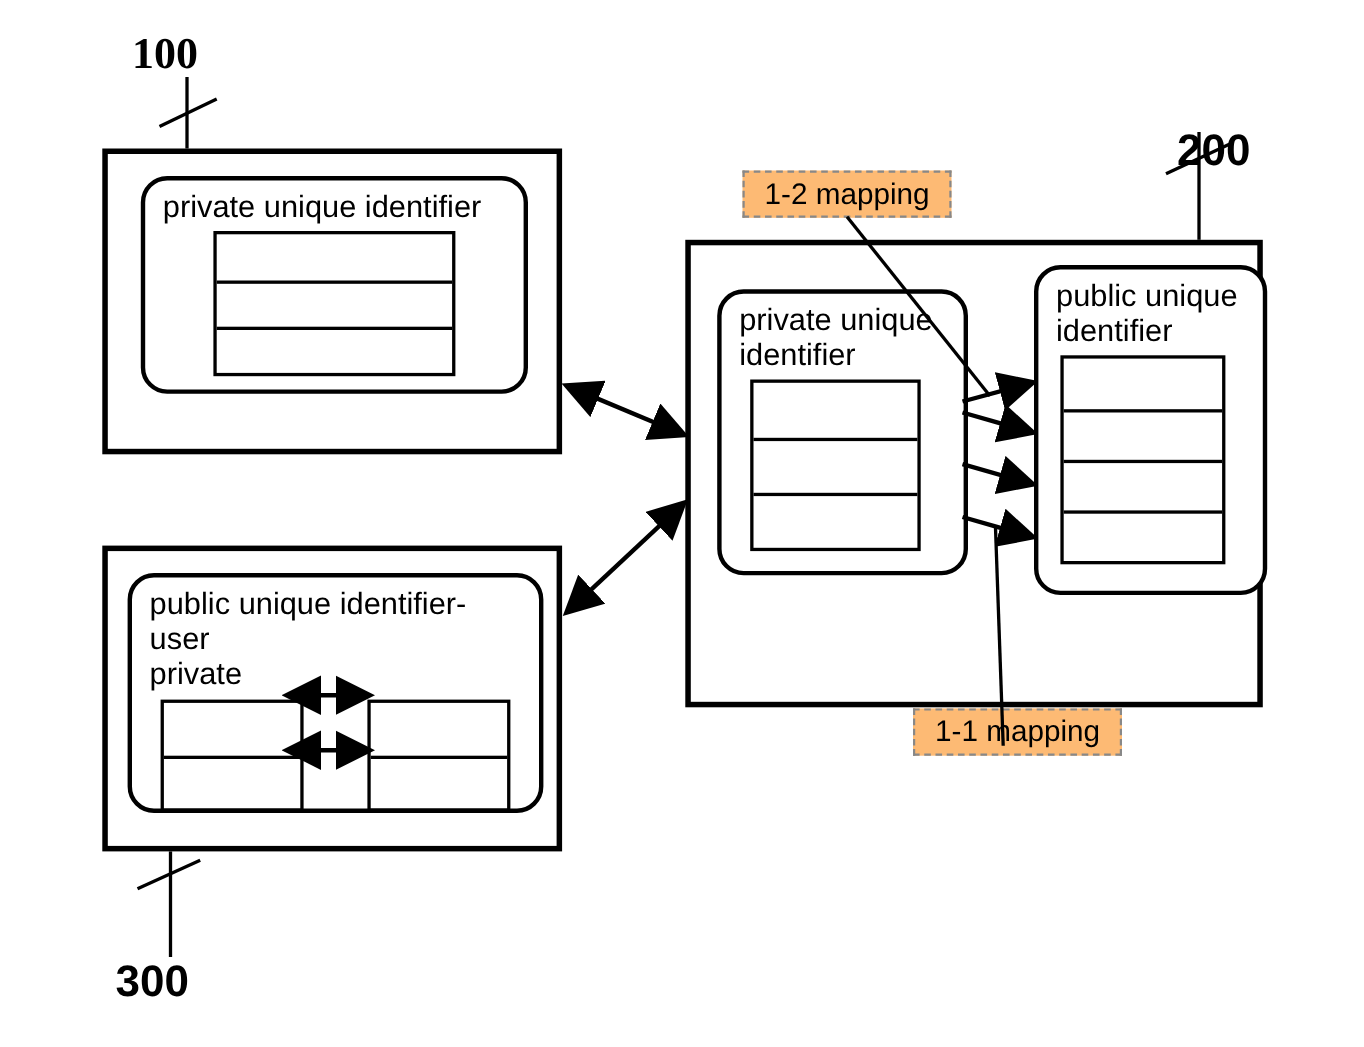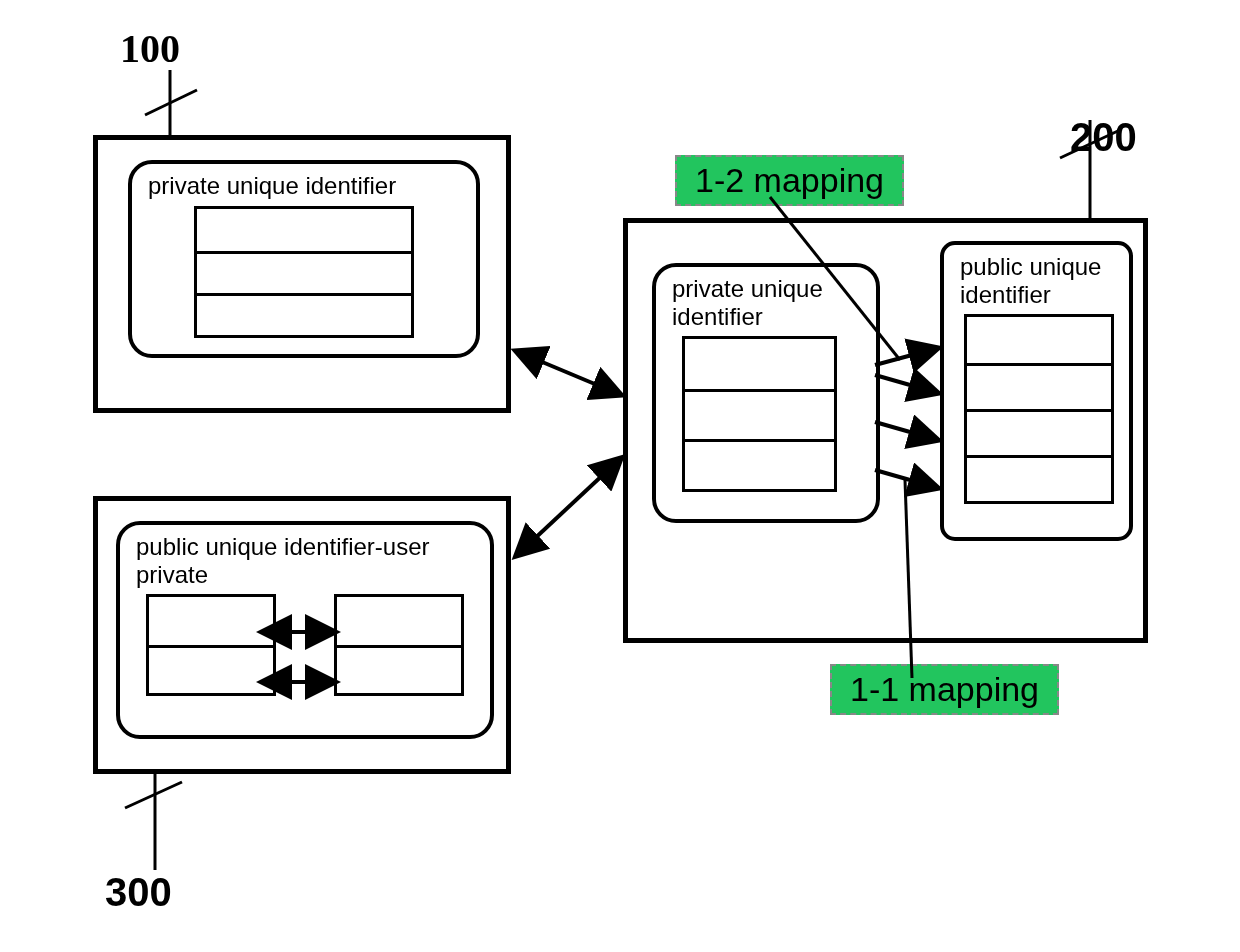--- a/index.html
+++ b/index.html
@@ -1,25 +1,25 @@
 <!DOCTYPE html>
 <html><head>
   <meta charset="utf-8">
   <style>
     * { box-sizing: border-box; margin: 0; padding: 0; }
     body { font-family: "Helvetica Neue", Arial, sans-serif; background: #fff; width: 1240px; height: 952px; position: relative; }
     .canvas { position: relative; width: 1240px; height: 952px; }
     .ref-label { position: absolute; font-size: 40px; font-weight: 700; }
     .outer-box { position: absolute; border: 5px solid #000; background: #fff; }
     .inner-panel { position: absolute; border: 4px solid #000; border-radius: 24px; background: #fff; padding: 8px 16px; }
-    .inner-panel-title { font-size: 24px; font-weight: 400; line-height: 1.15; margin-bottom: 6px; }
+    .inner-panel-title { font-size: 28px; font-weight: 400; line-height: 1.15; margin-bottom: 6px; }
     .rows-table { border: 3px solid #000; }
     .rows-table .row { height: 42px; border-top: 3px solid #000; }
     .rows-table .row:first-child { border-top: none; }
-    .mapping-label { position: absolute; border: 2px dashed #888; padding: 4px 18px; font-size: 34px; background: #22c55e; }
+    .mapping-label { position: absolute; border: 2px dashed #888; padding: 4px 18px; font-size: 27px; background: #fdba74; }
     svg.connectors { position: absolute; left: 0; top: 0; width: 1240px; height: 952px; pointer-events: none; }
   </style>
 </head>
 <body>
 
 <div class="canvas">
 
   <div class="ref-label" style="left:120px; top:25px;font-family:Liberation Serif, serif;">100</div>
   <div class="ref-label" style="left:1070px; top:75px;margin-top:40px;">200</div>
   <div class="ref-label" style="left:105px; top:870px;text-align:center;">300</div>
@@ -55,34 +55,34 @@
   <div class="outer-box" style="left:623px; top:218px; width:525px; height:425px;">
     <div class="inner-panel" style="left:24px; top:40px; width:228px; height:260px;">
       <div class="inner-panel-title" style="white-space: pre-line;">private unique
 identifier</div>
       <div class="rows-table" style="width:155px; margin: 6px 0 0 10px;">
         <div class="row" style="height:50px;"></div>
         <div class="row" style="height:50px;"></div>
         <div class="row" style="height:50px;"></div>
       </div>
     </div>
-    <div class="inner-panel" style="left:312px; top:18px; width:193px; height:300px;border-radius:15px;">
+    <div class="inner-panel" style="left:312px; top:18px; width:212px; height:300px;">
       <div class="inner-panel-title" style="white-space: pre-line;">public unique
 identifier</div>
       <div class="rows-table" style="width:150px; margin: 6px 0 0 4px;">
         <div class="row" style="height:46px;"></div>
         <div class="row" style="height:46px;"></div>
         <div class="row" style="height:46px;"></div>
         <div class="row" style="height:46px;"></div>
       </div>
     </div>
   </div>
 
   <div class="mapping-label" style="left:675px; top:155px;">1-2 mapping</div>
-  <div class="mapping-label" style="left:830px; top:664px;">1-1 mapping</div>
+  <div class="mapping-label" style="left:830px; top:644px;">1-1 mapping</div>
 
   <svg class="connectors" xmlns="http://www.w3.org/2000/svg">
     <defs>
       <marker id="arrowEnd" viewBox="0 0 12 12" refX="10" refY="6" markerWidth="9" markerHeight="9" orient="auto-start-reverse">
         <path d="M0,0 L12,6 L0,12 z" fill="#000"></path>
       </marker>
       <marker id="arrowStart" viewBox="0 0 12 12" refX="2" refY="6" markerWidth="9" markerHeight="9" orient="auto">
         <path d="M12,0 L0,6 L12,12 z" fill="#000"></path>
       </marker>
     </defs>

